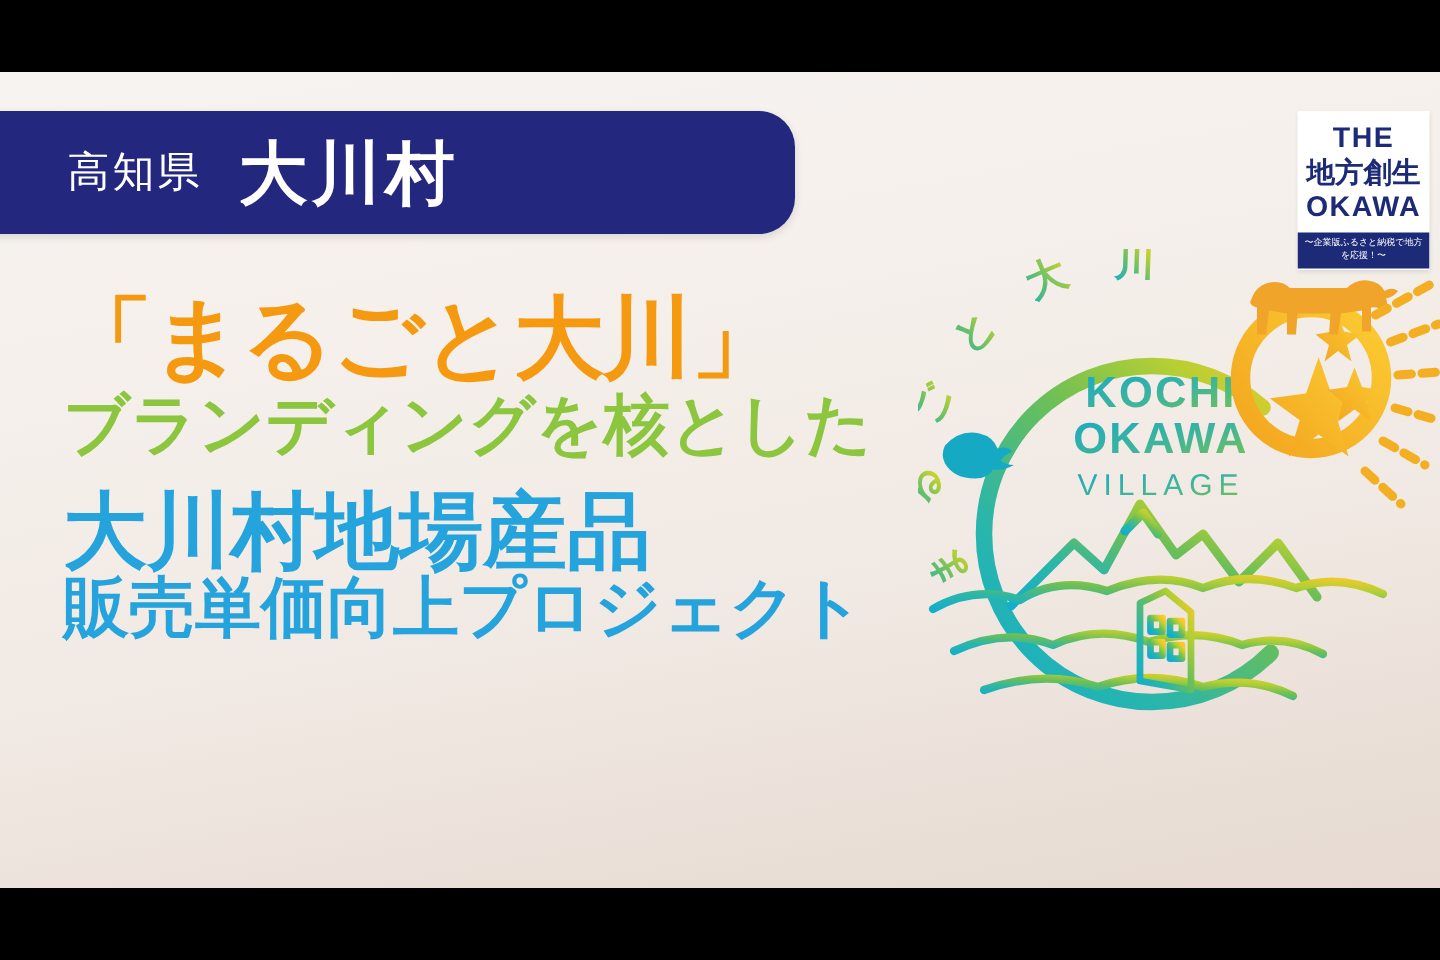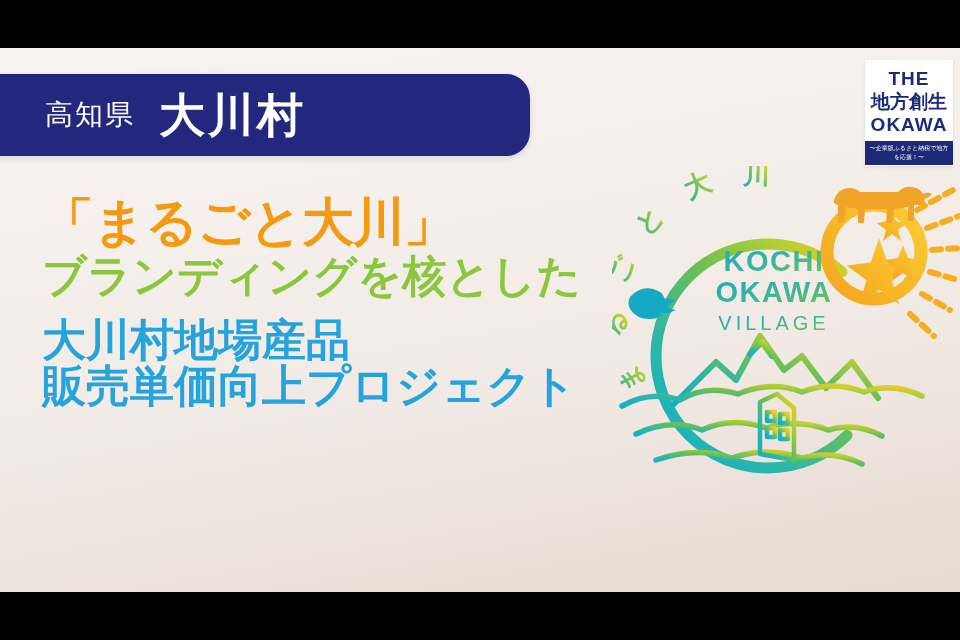--- a/index.html
+++ b/index.html
@@ -49,38 +49,38 @@
     color:#fff; font-size:46px; font-weight:700;
     letter-spacing:3px; line-height:1; margin-left:24px;
   }
 
   
   #headlines {
     position:absolute; left:42px; top:148px; width:690px;
   }
   .line { line-height:1.0; white-space:nowrap; font-weight:700; }
   #h-main {
-    font-size:52px; color:#f59a10; letter-spacing:-1px;
+    font-size:60px; color:#f59a10; letter-spacing:-1px;
     margin-bottom:6px;
   }
   #h-sub {
     font-size:44px; color:#8cc63e; letter-spacing:0px;
     margin-bottom:20px;
   }
   #h-b1 {
-    font-size:44px; color:#25a3dd; letter-spacing:0px;
+    font-size:56px; color:#25a3dd; letter-spacing:0px;
     margin-bottom:2px;
   }
   #h-b2 {
     font-size:44px; color:#25a3dd; letter-spacing:0px;
   }
 
   
   #badge {
-    position:absolute; left:865px; top:12px;
+    position:absolute; left:865px; top:26px;
     width:88px; height:106px;
     background:#ffffff;
     display:flex; flex-direction:column;
     align-items:center; justify-content:flex-start;
     box-shadow:0 1px 3px rgba(0,0,0,.10);
     overflow:hidden;
   }
   #badge .b-the  { color:#1c2a78; font-size:19px; font-weight:700; letter-spacing:1px; margin-top:9px; line-height:1; }
   #badge .b-jp   { color:#1c2a78; font-size:19px; font-weight:700; letter-spacing:0px; margin-top:4px; line-height:1; }
   #badge .b-week { color:#1c2a78; font-size:19px; font-weight:700; letter-spacing:1px; margin-top:4px; line-height:1; }

